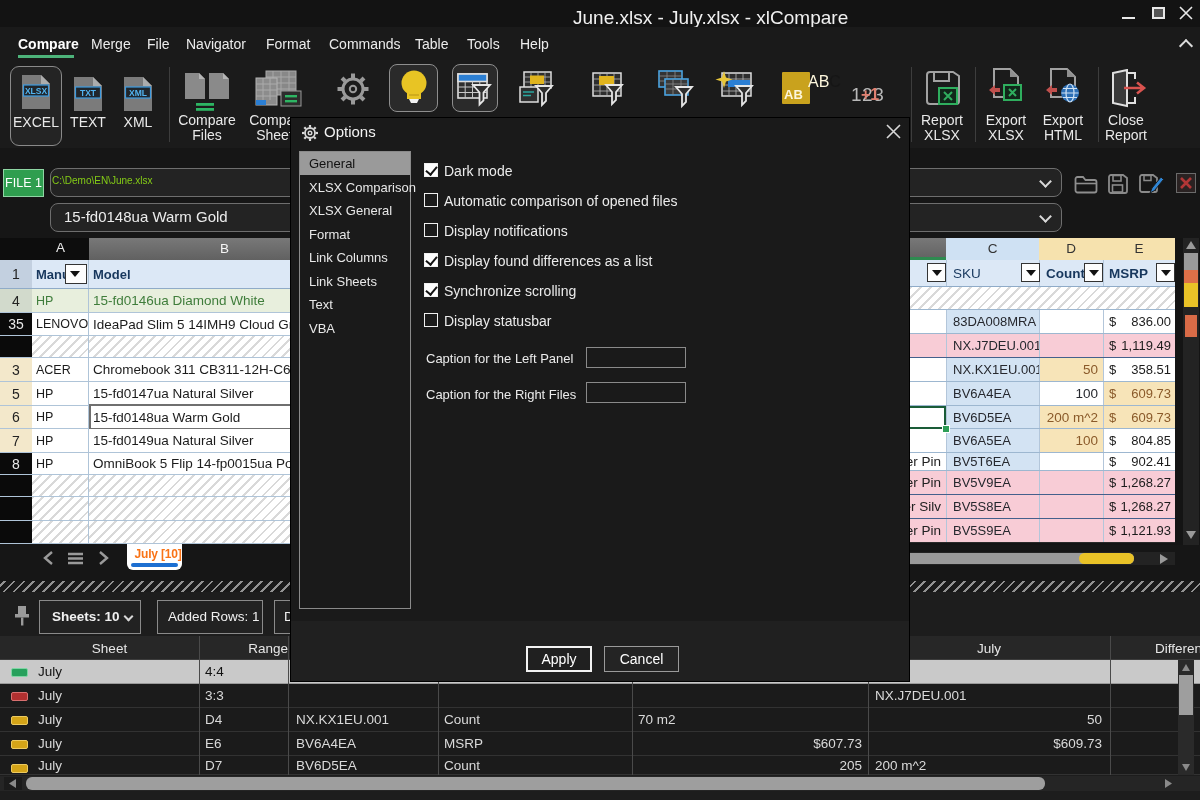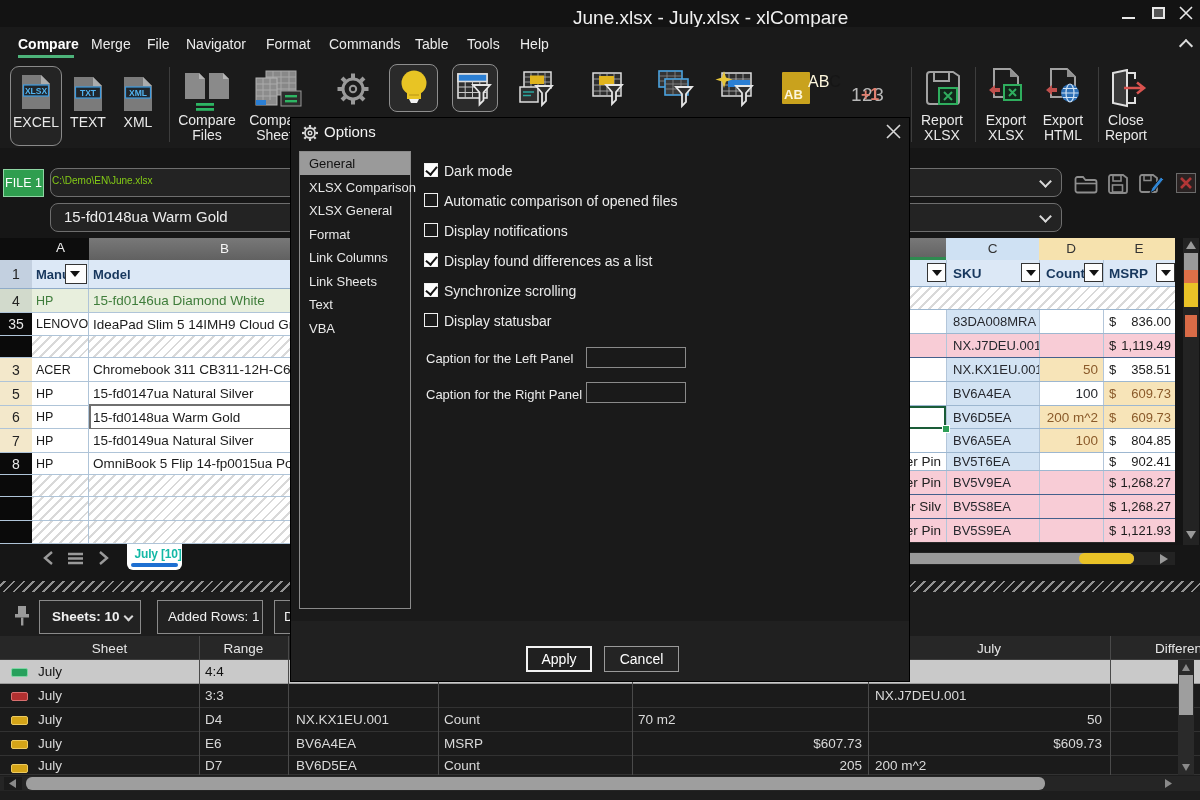--- a/index.html
+++ b/index.html
@@ -328,42 +328,42 @@
 <svg class="a" style="left:42px;top:551px" width="14" height="14">
       <path d="M10 1 L3 7 L10 13" fill="none" stroke="#9a9a9a" stroke-width="2.4"></path>
     </svg>
 <svg class="a" style="left:67px;top:552px" width="17" height="13">
       <path d="M1 2 h15 M1 6.5 h15 M1 11 h15" stroke="#9a9a9a" stroke-width="2.6"></path>
     </svg>
 <svg class="a" style="left:96px;top:551px" width="14" height="14">
       <path d="M4 1 L11 7 L4 13" fill="none" stroke="#9a9a9a" stroke-width="2.4"></path>
     </svg>
 <div class="a" style="left:127px;top:544px;width:55px;height:26px;background:#fff;border-radius:0 0 6px 6px"></div>
-<div class="a" style="left:127px;top:547px;width:62px;text-align:center;font-size:12px;font-weight:bold;color:#14b8a6;letter-spacing:-0.2px">July [10]</div>
+<div class="a" style="left:127px;top:547px;width:62px;text-align:center;font-size:12px;font-weight:bold;color:#f97316;letter-spacing:-0.2px">July [10]</div>
 <div class="a" style="left:131px;top:563px;width:47px;height:3.5px;background:#1d6fd1;border-radius:2px"></div>
 
 <style>
 .rgrow{position:absolute;left:0;width:575px;border-bottom:1px solid #9db7d0}
 .cB{position:absolute;left:0;width:346px;top:0;bottom:0;display:flex;align-items:center;justify-content:flex-end;padding-right:5px;font-size:13.5px;color:#222;overflow:hidden}
 .cC{position:absolute;left:346px;width:93px;top:0;bottom:0;display:flex;align-items:center;padding-left:6px;font-size:13px;color:#26282e;border-left:1px solid #b3c6da;overflow:hidden}
 .cD{position:absolute;left:439px;width:64px;top:0;bottom:0;display:flex;align-items:center;justify-content:flex-end;padding-right:5px;font-size:13.5px;color:#26282e;border-left:1px solid #b3c6da}
 .cE{position:absolute;left:503px;width:72px;top:0;bottom:0;display:flex;align-items:center;justify-content:space-between;padding:0 4px 0 5px;font-size:13px;color:#1c1c1c;border-left:1px solid #b3c6da}
 .lb{background:#d3e3f3}.cr{background:#f7e4b8;color:#8a5a2a !important}.pk{background:#f8ccd6}.wh{background:#fff}
 </style>
 
 <div class="a" style="left:600px;top:238px;width:600px;height:307px;background:#141414;overflow:hidden">
 
   <div class="a" style="left:0;top:0;width:346px;height:22px;background:linear-gradient(#787878,#616161)"></div>
   <div class="a" style="left:0;top:19px;width:346px;height:3px;background:#2e8b50"></div>
   <div class="a" style="left:346px;top:0;width:93px;height:22px;background:#cfe1f3;color:#333;font-size:13.5px;text-align:center;line-height:21px">C</div>
   <div class="a" style="left:439px;top:0;width:64px;height:22px;background:#f6e2ae;color:#333;font-size:13.5px;text-align:center;line-height:21px">D</div>
   <div class="a" style="left:503px;top:0;width:72px;height:22px;background:#f6e2ae;color:#333;font-size:13.5px;text-align:center;line-height:21px">E</div>
 
   <div class="rgrow" style="top:22px;height:27px;background:#dce8f6;border-bottom:1px solid #8fabc8">
-    <div class="cC" style="font-weight:bold;color:#17375d;font-size:13.5px">SKU</div>
+    <div class="cC" style="font-weight:normal;color:#17375d;font-size:13.5px">SKU</div>
     <div class="cD" style="font-weight:bold;color:#17375d;font-size:13.5px;justify-content:flex-start;padding-left:6px">Count</div>
     <div class="cE" style="font-weight:bold;color:#17375d;font-size:13.5px;justify-content:flex-start">MSRP</div>
   </div>
   <div class="fbtn" style="left:327px;top:25px;width:19px;height:19px"></div>
   <div class="fbtn" style="left:421px;top:25px;width:19px;height:19px"></div>
   <div class="fbtn" style="left:484px;top:25px;width:19px;height:19px"></div>
   <div class="fbtn" style="left:556px;top:25px;width:19px;height:19px"></div>
 
   <div class="rgrow hatch" style="top:49px;height:23px"></div>
 
@@ -496,21 +496,21 @@
 <div class="a" style="left:39px;top:600px;width:102px;height:34px;border:1px solid #8a8a8a;background:#222"></div>
 <div class="a" style="left:52px;top:609px;font-size:13.5px;font-weight:bold;color:#f0f0f0">Sheets: 10</div>
 <div class="a chev" style="left:125px;top:613px;width:7px;height:7px"></div>
 <div class="a" style="left:157px;top:600px;width:106px;height:34px;border:1px solid #8a8a8a;background:#222"></div>
 <div class="a" style="left:168px;top:609px;font-size:13.5px;color:#f0f0f0">Added Rows: 1</div>
 <div class="a" style="left:274px;top:600px;width:140px;height:34px;border:1px solid #8a8a8a;background:#222"></div>
 <div class="a" style="left:284px;top:609px;font-size:13.5px;color:#f0f0f0">Deleted Rows: 1</div>
 
 <div class="a" style="left:0;top:636px;width:1200px;height:24px;background:#272727;border-bottom:1px solid #3c3c3c"></div>
 <div class="a" style="left:10px;top:641px;width:199px;text-align:center;font-size:13.5px;color:#e6e6e6">Sheet</div>
-<div class="a" style="left:199px;top:641px;width:89px;text-align:center;font-size:13.5px;color:#e6e6e6">Range</div>
+<div class="a" style="left:199px;top:641px;width:89px;text-align:right;font-size:13.5px;color:#e6e6e6">Range</div>
 <div class="a" style="left:632px;top:641px;width:236px;text-align:center;font-size:13.5px;color:#e6e6e6">June</div>
 <div class="a" style="left:868px;top:641px;width:242px;text-align:center;font-size:13.5px;color:#e6e6e6">July</div>
 <div class="a" style="left:1155px;top:641px;font-size:13.5px;color:#e6e6e6">Difference</div>
 
 <div class="brow" style="top:660px;background:#c9c9c9;border-bottom:1px solid #9a9a9a">
   <div class="swatch" style="background:#27a05c;border:1px solid #7fd6a4"></div>
   <div class="bcell" style="left:38px;color:#111">July</div>
   <div class="bcell" style="left:205px;color:#111">4:4</div>
 </div>
 
@@ -620,20 +620,20 @@
   <div class="cbx" style="left:133px;top:105px"></div>
       <div class="clab" style="left:153px;top:105px">Display notifications</div>
   <div class="cbx on" style="left:133px;top:135px"></div>
       <div class="clab" style="left:153px;top:135px">Display found differences as a list</div>
   <div class="cbx on" style="left:133px;top:165px"></div>
       <div class="clab" style="left:153px;top:165px">Synchronize scrolling</div>
   <div class="cbx" style="left:133px;top:195px"></div>
       <div class="clab" style="left:153px;top:195px">Display statusbar</div>
   <div class="clab" style="left:135px;top:233px;font-size:13px">Caption for the Left Panel</div>
   <div class="a" style="left:295px;top:229px;width:100px;height:21px;border:1px solid #8a8a8a;background:#1a1a1a"></div>
-  <div class="clab" style="left:135px;top:269px;font-size:13px">Caption for the Right Panel</div>
+  <div class="clab" style="left:135px;top:269px;font-size:13px">Caption for the Right Files</div>
   <div class="a" style="left:295px;top:264px;width:100px;height:21px;border:1px solid #8a8a8a;background:#1a1a1a"></div>
 
   <div class="a" style="left:0;top:503px;width:618px;height:60px;background:#202020"></div>
   <div class="a" style="left:235px;top:528px;width:66px;height:26px;border:2px solid #f2f2f2;background:#202020;color:#fff;font-size:14px;text-align:center;line-height:22px">Apply</div>
   <div class="a" style="left:313px;top:528px;width:75px;height:26px;border:1px solid #9a9a9a;background:#242424;color:#fff;font-size:14px;text-align:center;line-height:24px">Cancel</div>
 </div>
 
 </div>
 </body></html>

